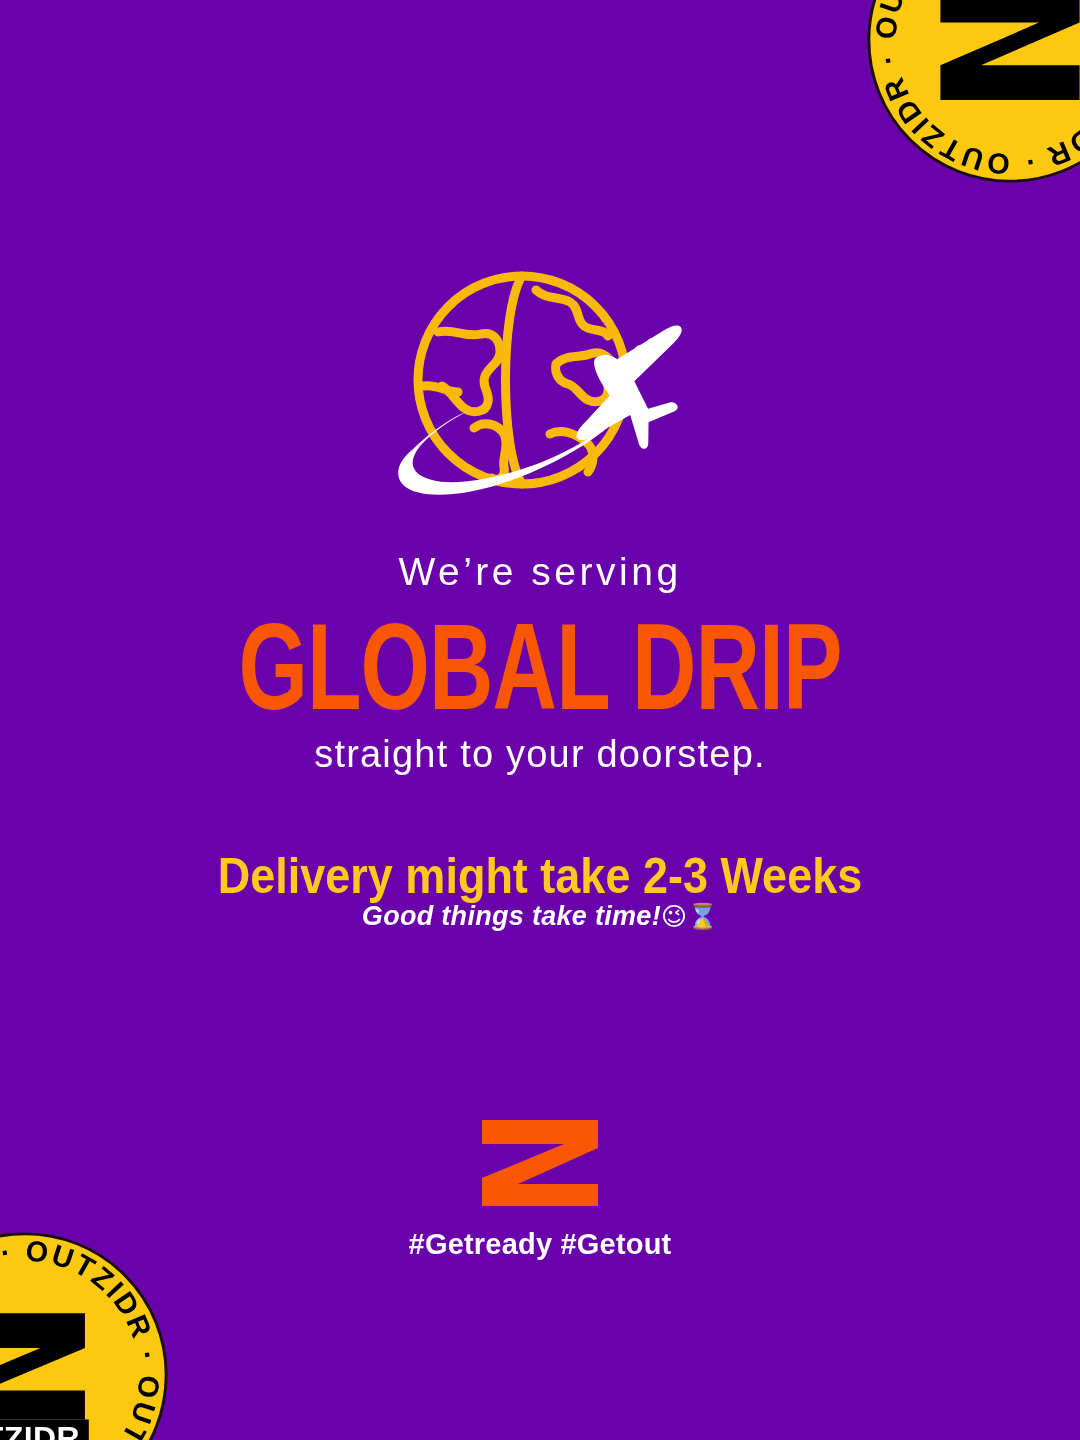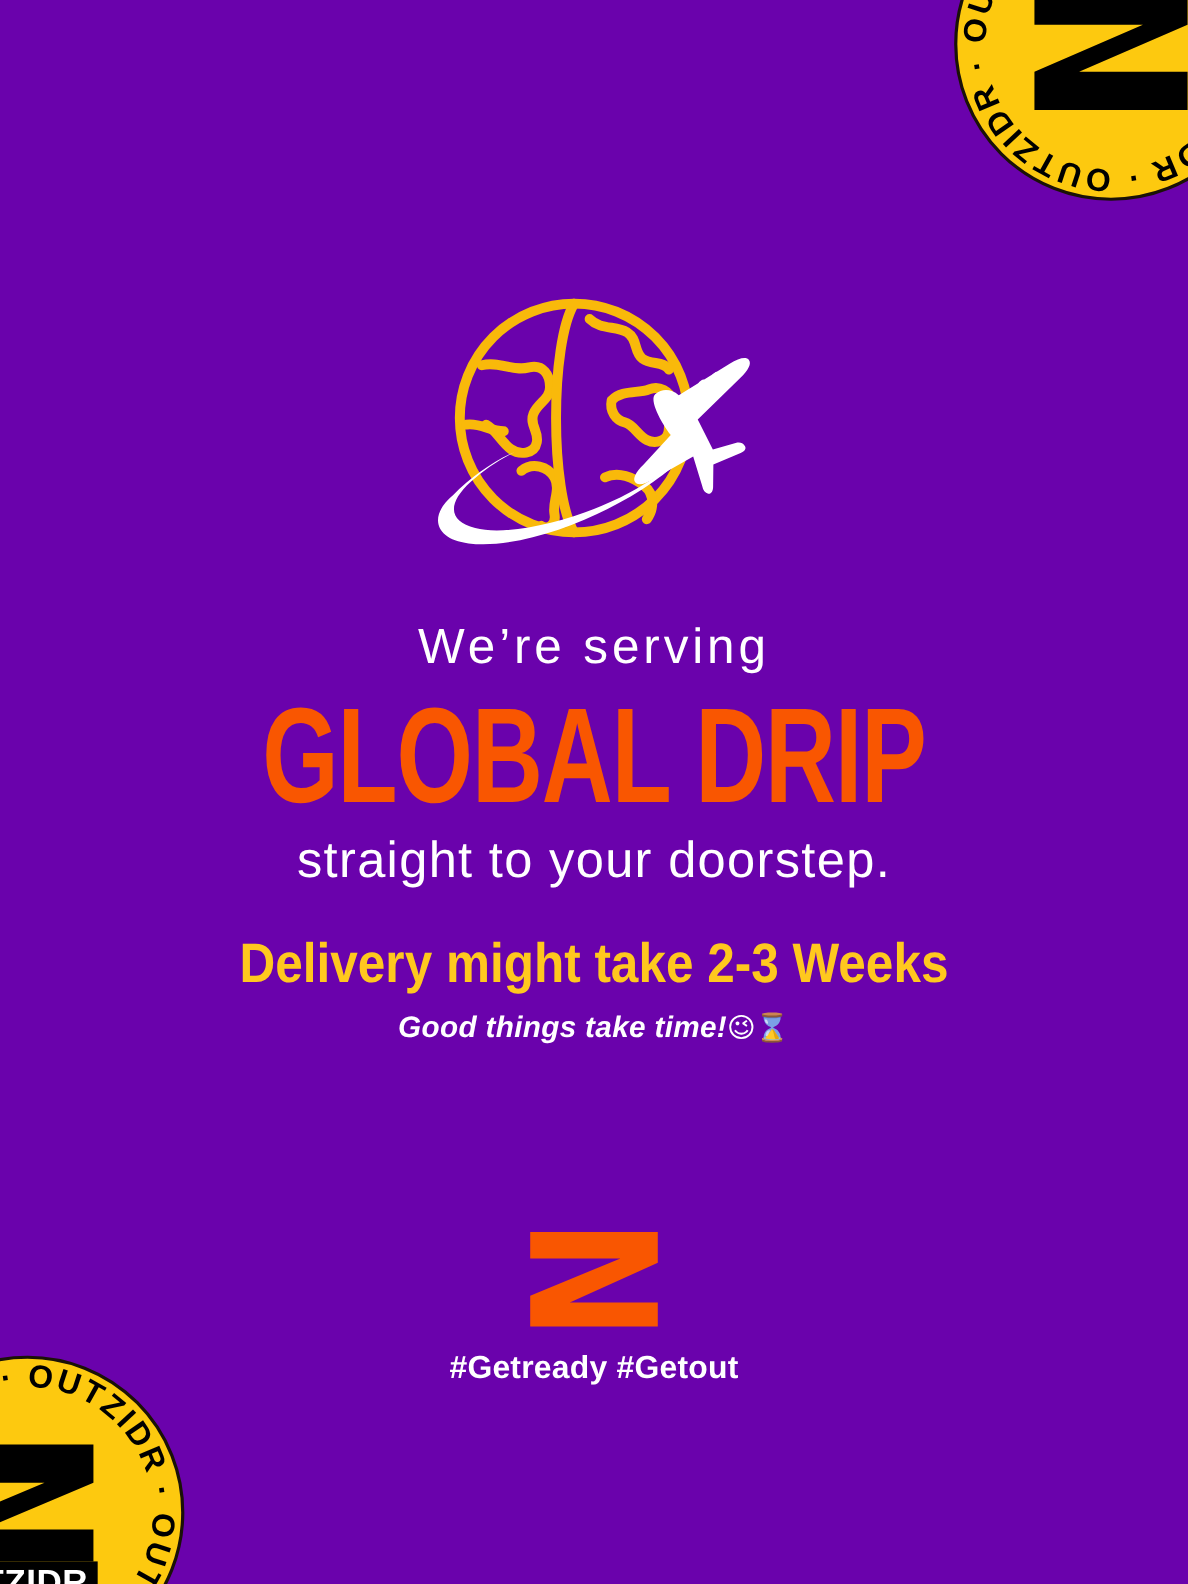--- a/index.html
+++ b/index.html
@@ -63,41 +63,41 @@
   
   .copy {
     position: absolute;
     top: 548px;
     left: 0;
     right: 0;
     text-align: center;
   }
   .line-serving {
     color: #ffffff;
-    font-size: 45px;
+    font-size: 39px;
     font-weight: 300;
     letter-spacing: 3.5px;
     line-height: 1.05;
-    margin: 16px;
+    margin: 4px;
   }
   .line-global {
     color: #f95601;
     font-size: 96px;
     font-weight: 900;
     letter-spacing: -1px;
     line-height: 1.0;
     margin: 12px 0 2px 0;
     transform: scaleY(1.28) scaleX(0.93);
     transform-origin: center top;
     font-stretch: condensed;
     font-family: "Liberation Sans Narrow", "Liberation Sans", sans-serif;
   }
   .line-doorstep {
     color: #ffffff;
-    font-size: 46px;
+    font-size: 38px;
     font-weight: 300;
     letter-spacing: 1.2px;
     line-height: 1.05;
     margin: 34px 0 0 0;
   }
 
   .delivery-block {
     position: absolute;
     top: 848px;
     left: 0;
@@ -115,21 +115,21 @@
     transform: scaleY(1.12);
     transform-origin: center top;
   }
   .line-goodthings {
     color: #ffffff;
     font-size: 27px;
     font-weight: 700;
     font-style: italic;
     letter-spacing: 0.3px;
     line-height: 1.1;
-    margin: 22px 0 0 0;
+    margin: 4px 0 0 0;
     font-family: "Liberation Sans Narrow", "Liberation Sans", sans-serif;
   }
   .emoji {
     font-style: normal;
     font-family: "DejaVu Sans", sans-serif;
     font-size: 25px;
     letter-spacing: 0;
   }
 
   

